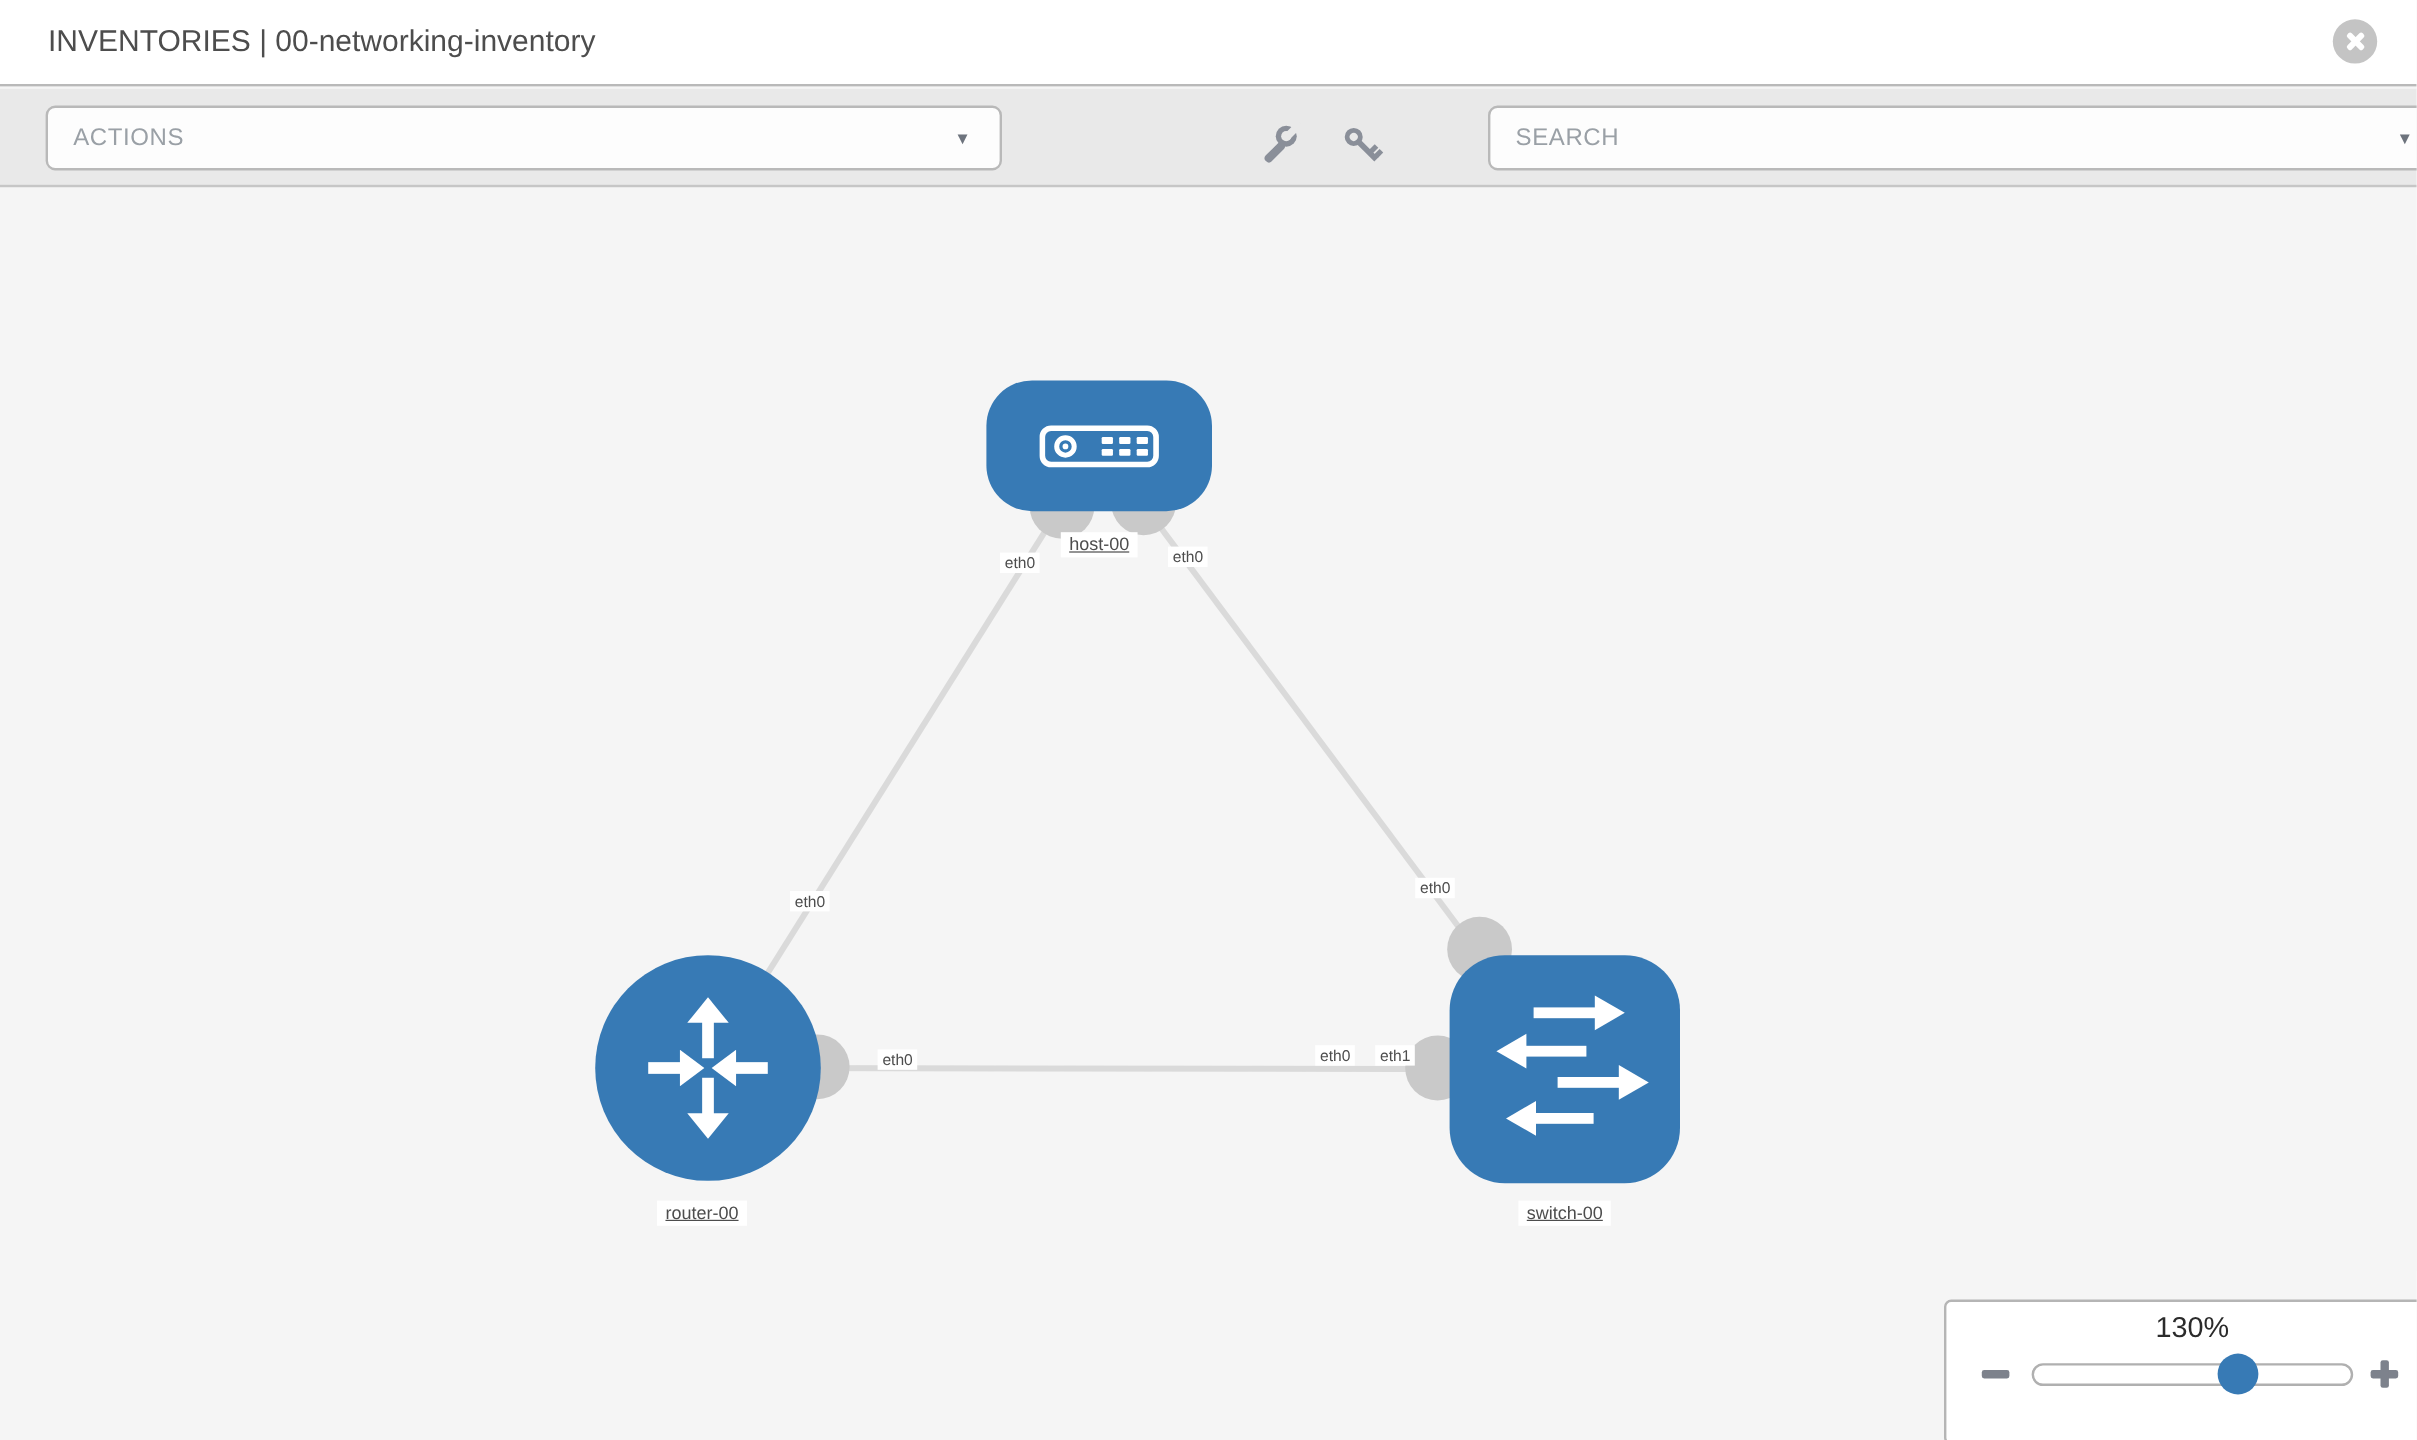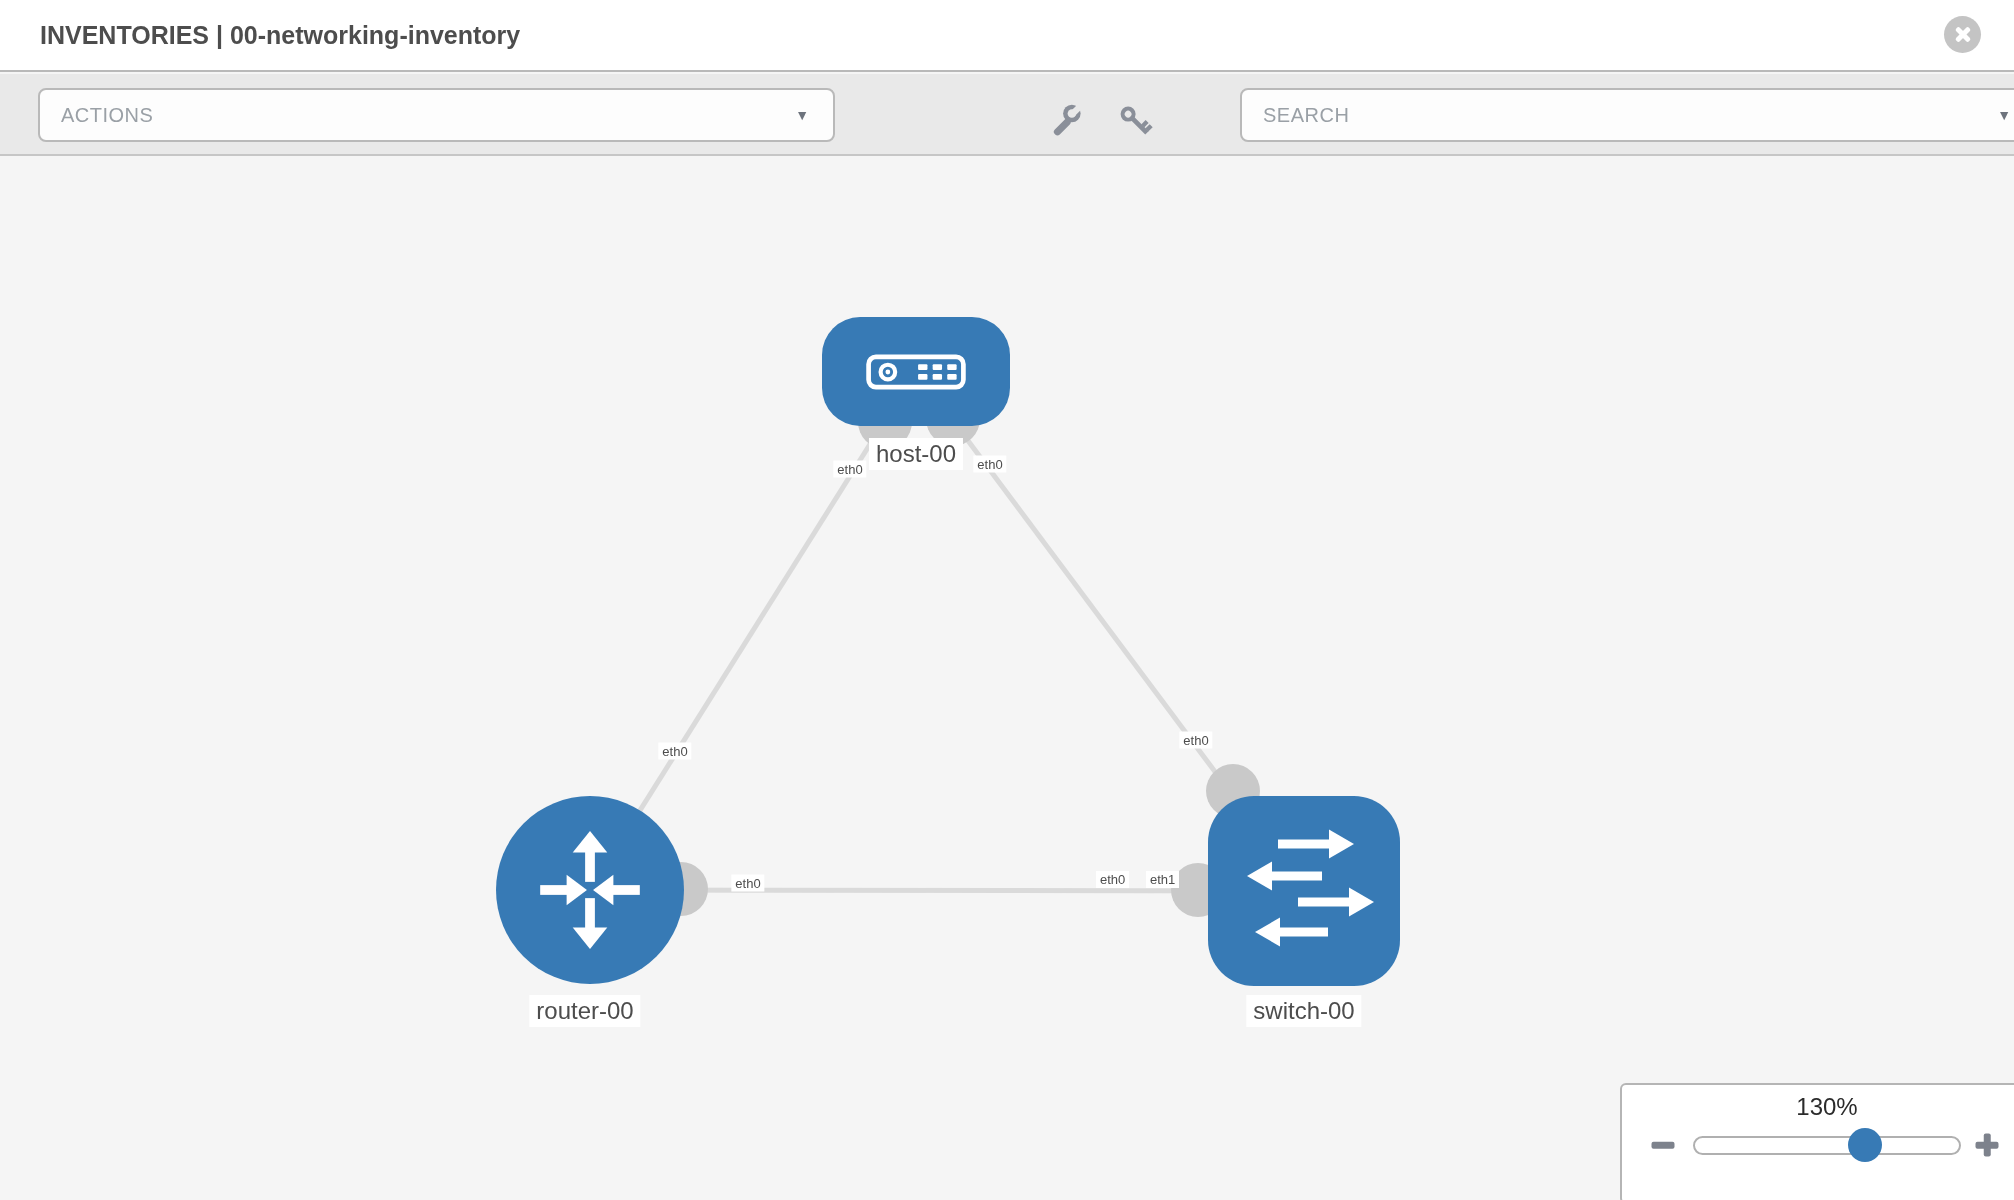--- a/index.html
+++ b/index.html
@@ -14,21 +14,21 @@
 
   
   .header {
     position: absolute; top: 0; left: 0; width: 2014px; height: 72px;
     background: #ffffff;
     border-bottom: 2px solid #b9b9b9;
     z-index: 30;
   }
   .page-title {
     position: absolute; left: 40px; top: 50%; transform: translateY(-50%);
-    margin: 0; font-size: 25px; font-weight: bold; color: #4d4d4d;
+    margin: 0; font-size: 25px; font-weight: normal; color: #4d4d4d;
     white-space: nowrap;
   }
   .close-btn {
     position: absolute; left: 1944px; top: 16px;
     width: 37px; height: 37px; border-radius: 50%;
     background: #c4c4c4; border: none; cursor: pointer; padding: 0;
   }
   .close-x { position: absolute; left: 50%; top: 50%; width: 0; height: 0; }
   .close-x::before, .close-x::after {
     content: ""; position: absolute; left: -9px; top: -2.5px;
@@ -78,21 +78,21 @@
   .node { position: absolute; z-index: 3; background: var(--node-blue, #377ab5); cursor: pointer; }
   .node svg { position: absolute; left: 50%; top: 50%; transform: translate(-50%, -50%); }
   .node-host   { left: 822px;  top: 161px; width: 188px; height: 109px; border-radius: 38px; }
   .node-router { left: 496px;  top: 640px; width: 188px; height: 188px; border-radius: 50%; }
   .node-switch { left: 1208px; top: 640px; width: 192px; height: 190px; border-radius: 46px; }
 
   .lbl {
     position: absolute; z-index: 4;
     background: #ffffff; color: #4d4d4d; white-space: nowrap;
   }
-  .node-lbl { font-size: 24px; padding: 2px 7px; transform: translate(-50%, -50%); }
+  .node-lbl { font-size: 15px; padding: 2px 7px; transform: translate(-50%, -50%); text-decoration: underline; }
   .if-lbl   { font-size: 13px; padding: 1px 4px;  transform: translate(-50%, -50%); }
   .if-lbl.anchored { transform: none; }
 
   
   .zoom-panel {
     position: absolute; left: 1620px; top: 1083px; width: 400px; height: 121px;
     background: #ffffff; border: 2px solid #b5b5b5; border-radius: 6px;
     z-index: 40;
   }
   .zoom-level {

